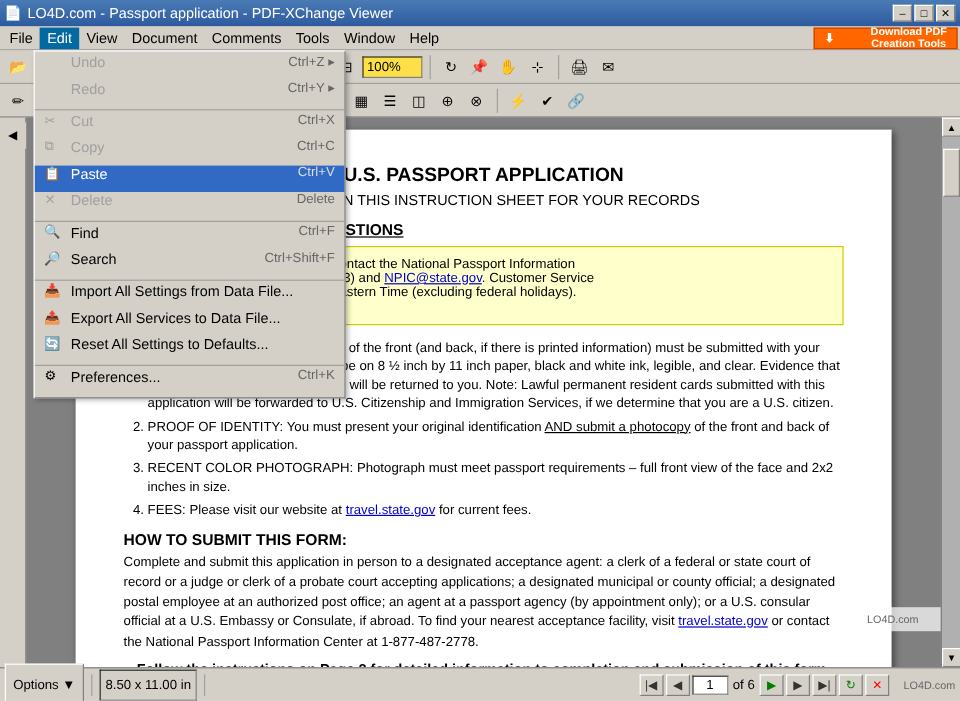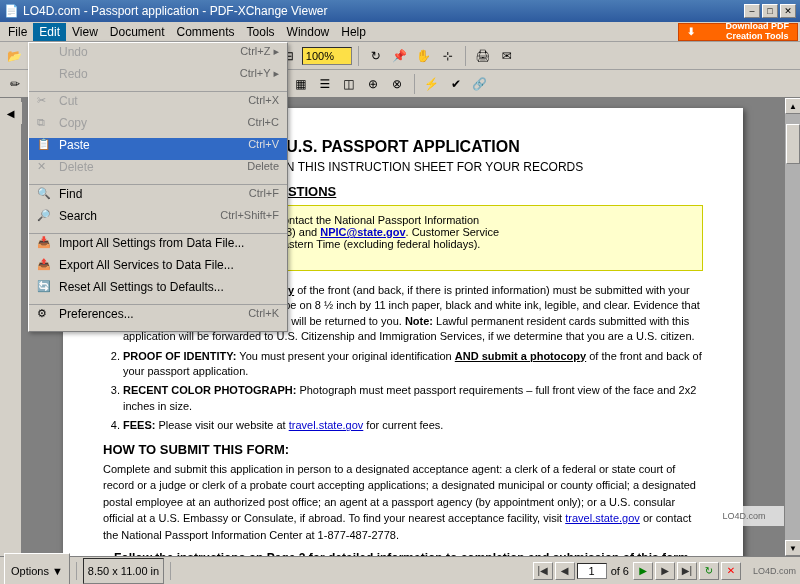--- a/index.html
+++ b/index.html
@@ -145,21 +145,21 @@
     }
     .doc-info-box {
       background: #ffffcc;
       border: 1px solid #cccc00;
       padding: 8px 12px;
       margin-bottom: 12px;
       font-size: 11px;
     }
     .doc-body-text { font-size: 11px; line-height: 1.5; margin-bottom: 6px; }
     .link-text { color: #0000cc; text-decoration: underline; }
-    .bold-text { font-weight: bold; }
+    .bold-text { font-weight: normal; }
     .underline-text { text-decoration: underline; }
     .doc-list { margin-left: 20px; margin-bottom: 8px; }
     .doc-list li { margin-bottom: 4px; line-height: 1.4; }
     .doc-section-title { font-size: 13px; font-weight: bold; margin: 8px 0 4px 0; }
     .doc-centered-bold { text-align: center; font-weight: bold; font-size: 12px; margin: 8px 0; }
 
     
     .right-scrollbar {
       width: 16px;
       background: #d4d0c8;

